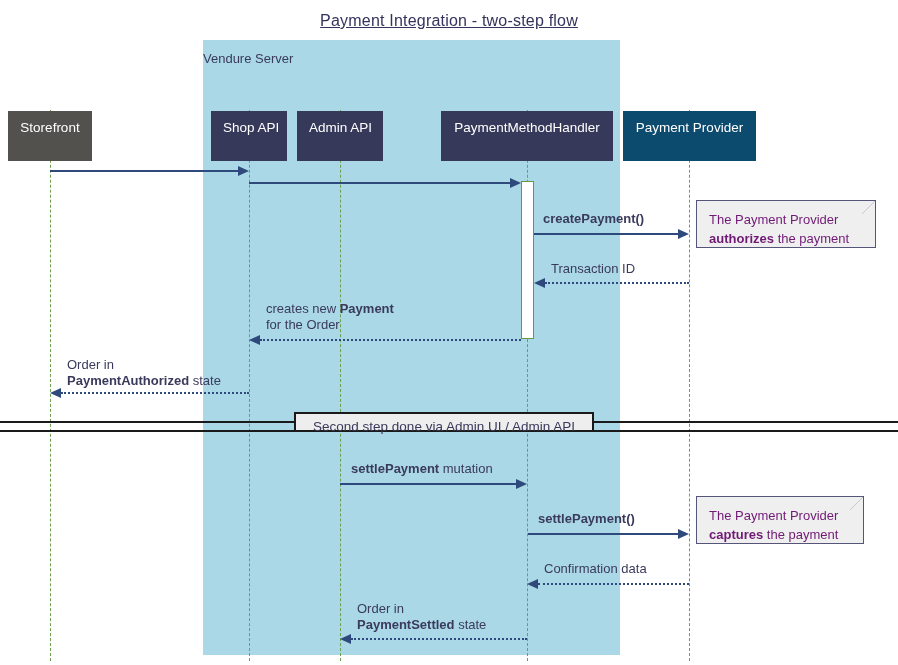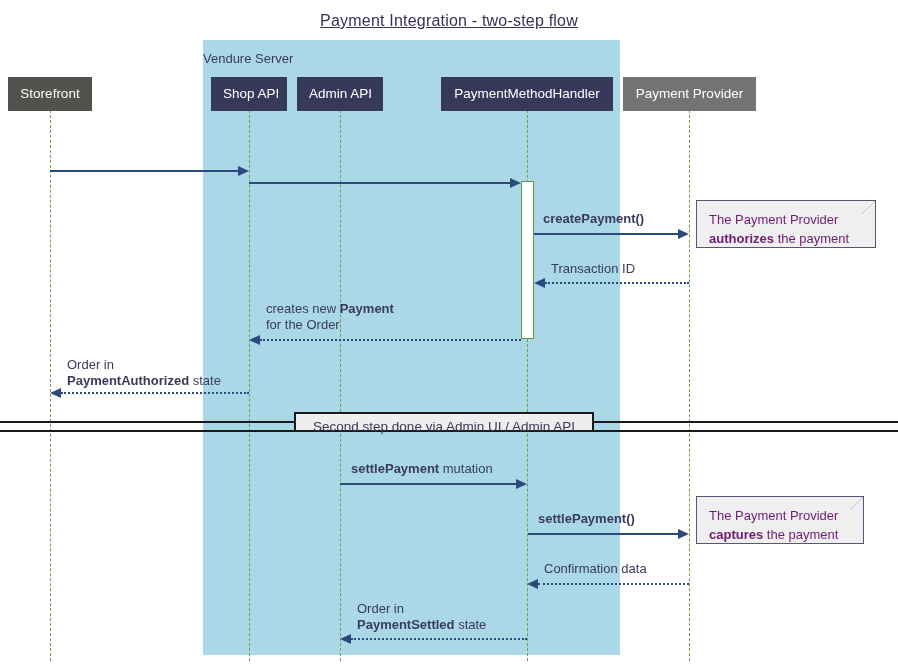--- a/index.html
+++ b/index.html
@@ -34,32 +34,33 @@
     background: #aad8e6;
   }
   .group-label {
     font-size: 13px;
     color: #3a3a5c;
     text-align: left;
   }
 
   
   .participant {
-    height: 34px;
+    height: 50px;
     line-height: 34px;
     text-align: center;
     color: #ffffff;
     font-size: 13.5px;
     box-sizing: border-box;
     padding: 0 12px;
     white-space: nowrap;
+    margin-top: 34px;
   }
   .p-dark   { background: #36395a; }
   .p-gray   { background: #52514e; }
-  .p-teal   { background: #737373; }
+  .p-teal   { background: #0c4a6e; }
 
   
   .lifeline {
     width: 0px;
     border-left: 1.5px dashed #6e9e4f;
   }
 
   
   .activation {
     background: #ffffff;

